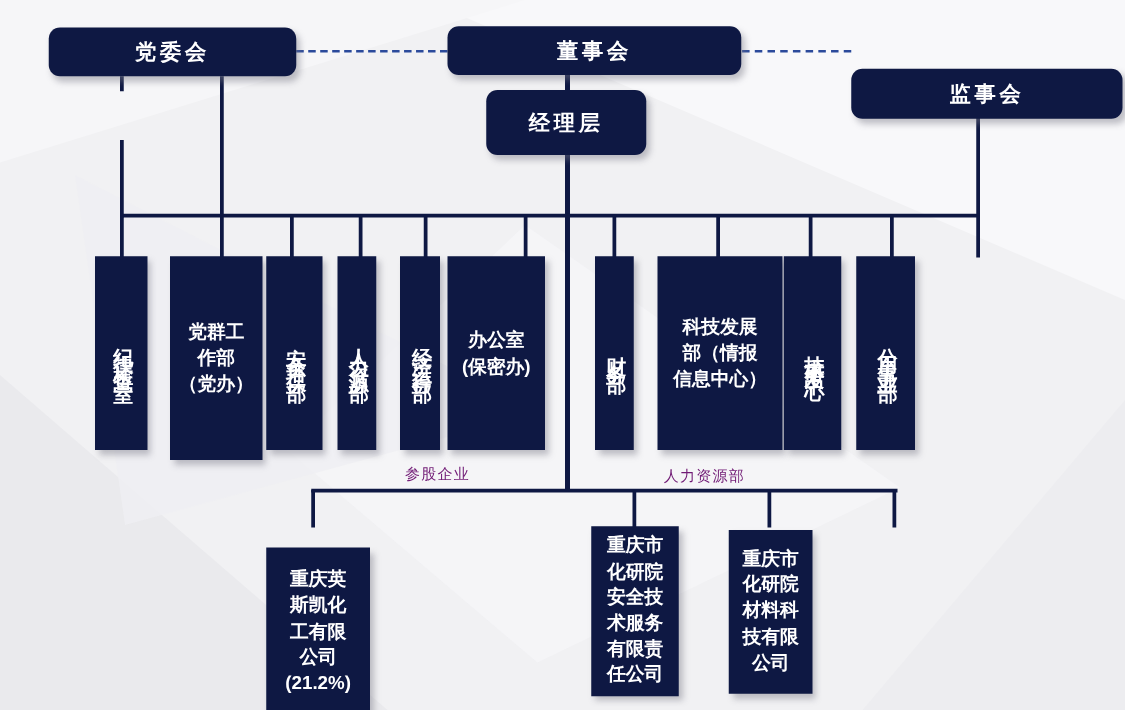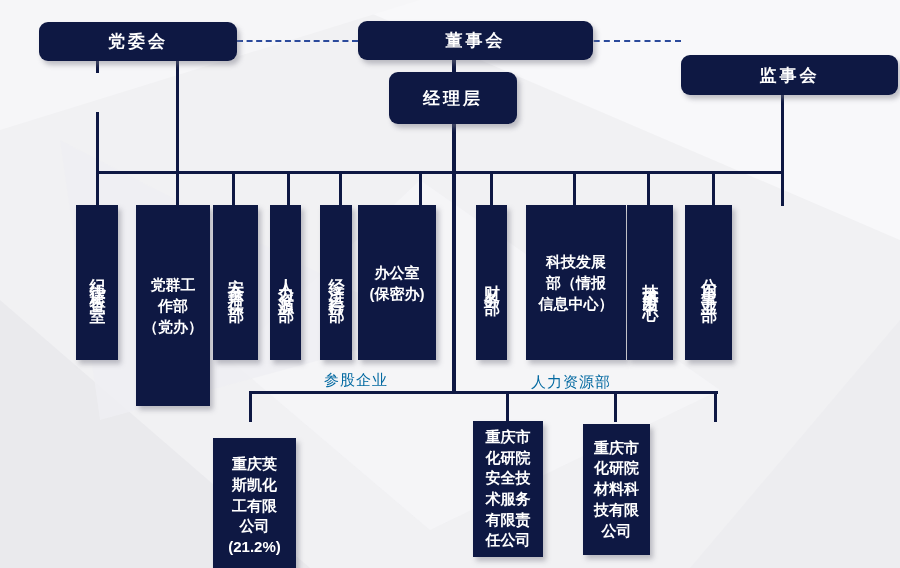--- a/index.html
+++ b/index.html
@@ -21,21 +21,21 @@
     font-weight:bold;
     box-shadow:3px 4px 5px rgba(120,120,132,0.45);
     box-sizing:border-box;
   }
   .top{border-radius:9px;font-size:17px;letter-spacing:3px;}
   .dept{font-size:15px;}
   .vert{writing-mode:vertical-rl;text-orientation:upright;font-size:16px;letter-spacing:7px;}
   .wrap{white-space:pre-line;line-height:1.4;}
   .comp{font-size:15px;white-space:pre-line;line-height:1.38;}
   .caption{
-    position:absolute;color:#0369a1;font-size:15px;letter-spacing:1px;
+    position:absolute;color:#701a75;font-size:12px;letter-spacing:1px;
     background:transparent;
   }
 </style>
 </head>
 <body>
 
 <div class="canvas">
 
   <svg class="bg" viewBox="0 0 900 568" xmlns="http://www.w3.org/2000/svg">
     <rect x="0" y="0" width="900" height="568" fill="#f1f1f3"></rect>
@@ -79,21 +79,21 @@
 
   <span class="caption" style="left:324px;top:371px;">参股企业</span>
   <span class="caption" style="left:531px;top:373px;">人力资源部</span>
 
   <div class="node top" style="left:39px;top:22px;width:198px;height:39px;">党委会</div>
   <div class="node top" style="left:358px;top:21px;width:235px;height:39px;">董事会</div>
   <div class="node top" style="left:389px;top:72px;width:128px;height:52px;">经理层</div>
   <div class="node top" style="left:681px;top:20px;width:217px;height:40px;margin-top:35px;">监事会</div>
 
   <div class="node dept vert" style="left:76px;top:205px;width:42px;height:155px;">纪律检查室</div>
-  <div class="node dept wrap" style="left:136px;top:205px;width:74px;height:201px;">党群工
+  <div class="node dept wrap" style="left:136px;top:205px;width:74px;height:163px;">党群工
 作部
 （党办）</div>
   <div class="node dept vert" style="left:213px;top:205px;width:45px;height:155px;">安全环保部</div>
   <div class="node dept vert" style="left:270px;top:205px;width:31px;height:155px;">人力资源部</div>
   <div class="node dept vert" style="left:320px;top:205px;width:32px;height:155px;">经济运行部</div>
   <div class="node dept wrap" style="left:358px;top:205px;width:78px;height:155px;text-align:center;">办公室
 (保密办)</div>
   <div class="node dept vert" style="left:476px;top:205px;width:31px;height:155px;">财务部</div>
   <div class="node dept wrap" style="left:526px;top:205px;width:100px;height:155px;">科技发展
 部（情报

